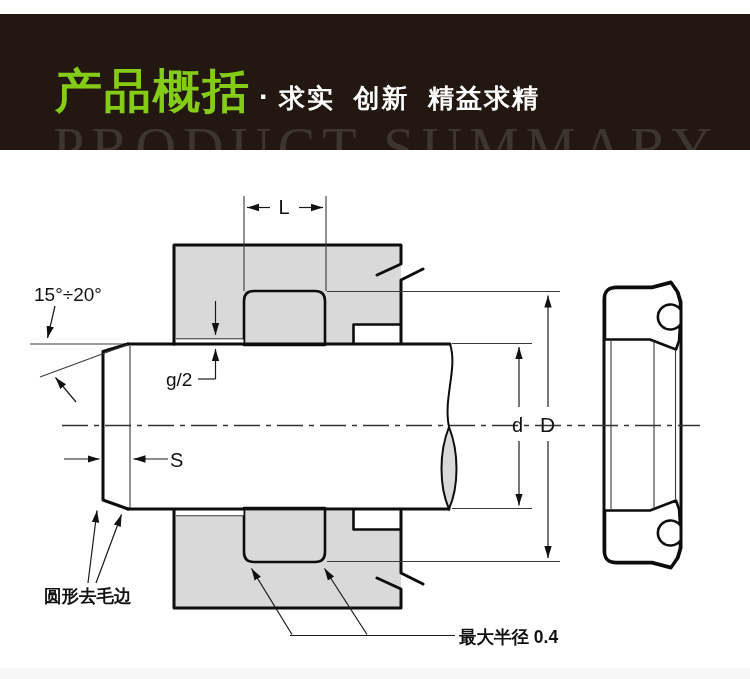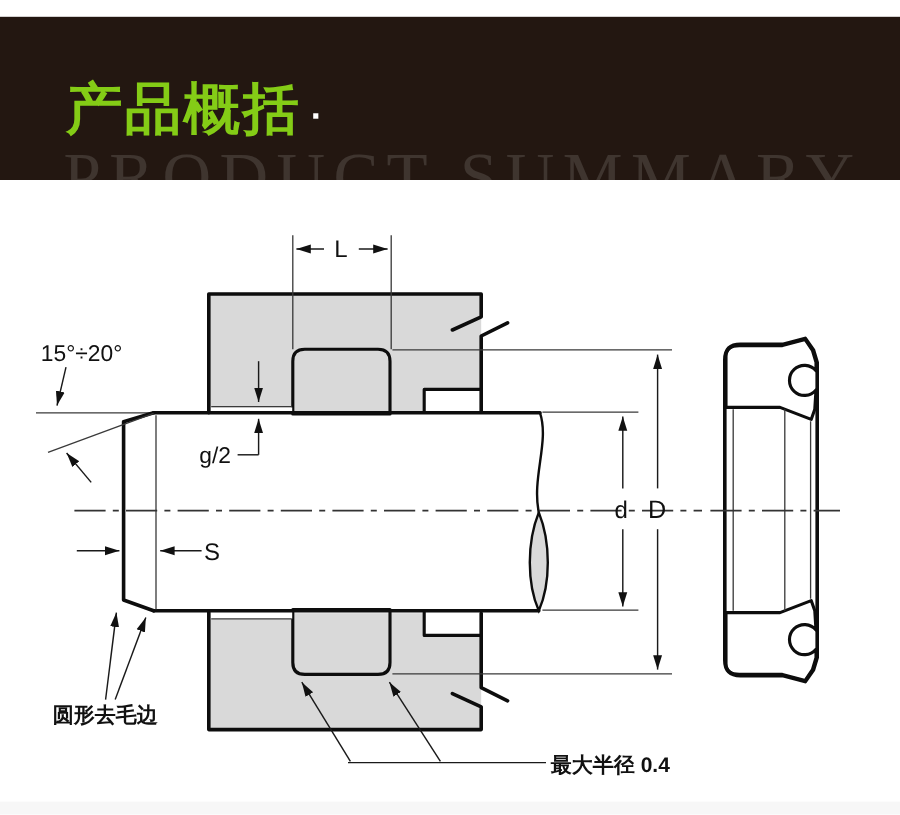--- a/index.html
+++ b/index.html
@@ -30,20 +30,21 @@
 </head>
 <body>
 
 <div id="stage">
 
   <div class="banner">
     <div class="watermark">PRODUCT SUMMARY</div>
     <div class="banner-row">
       <span class="banner-title">产品概括</span>
       <span class="banner-dot">·</span>
+      <span class="banner-slogan">求实  创新  精益求精</span>
     </div>
   </div>
 
   <svg class="drawing" width="750" height="529" viewBox="0 150 750 529" xmlns="http://www.w3.org/2000/svg">
     <defs>
       <marker id="arr" markerWidth="13" markerHeight="10" refX="12" refY="4.5" orient="auto" markerUnits="userSpaceOnUse">
         <path d="M0,0.8 L12,4.5 L0,8.2 Z" fill="#111"></path>
       </marker>
     </defs>
 

